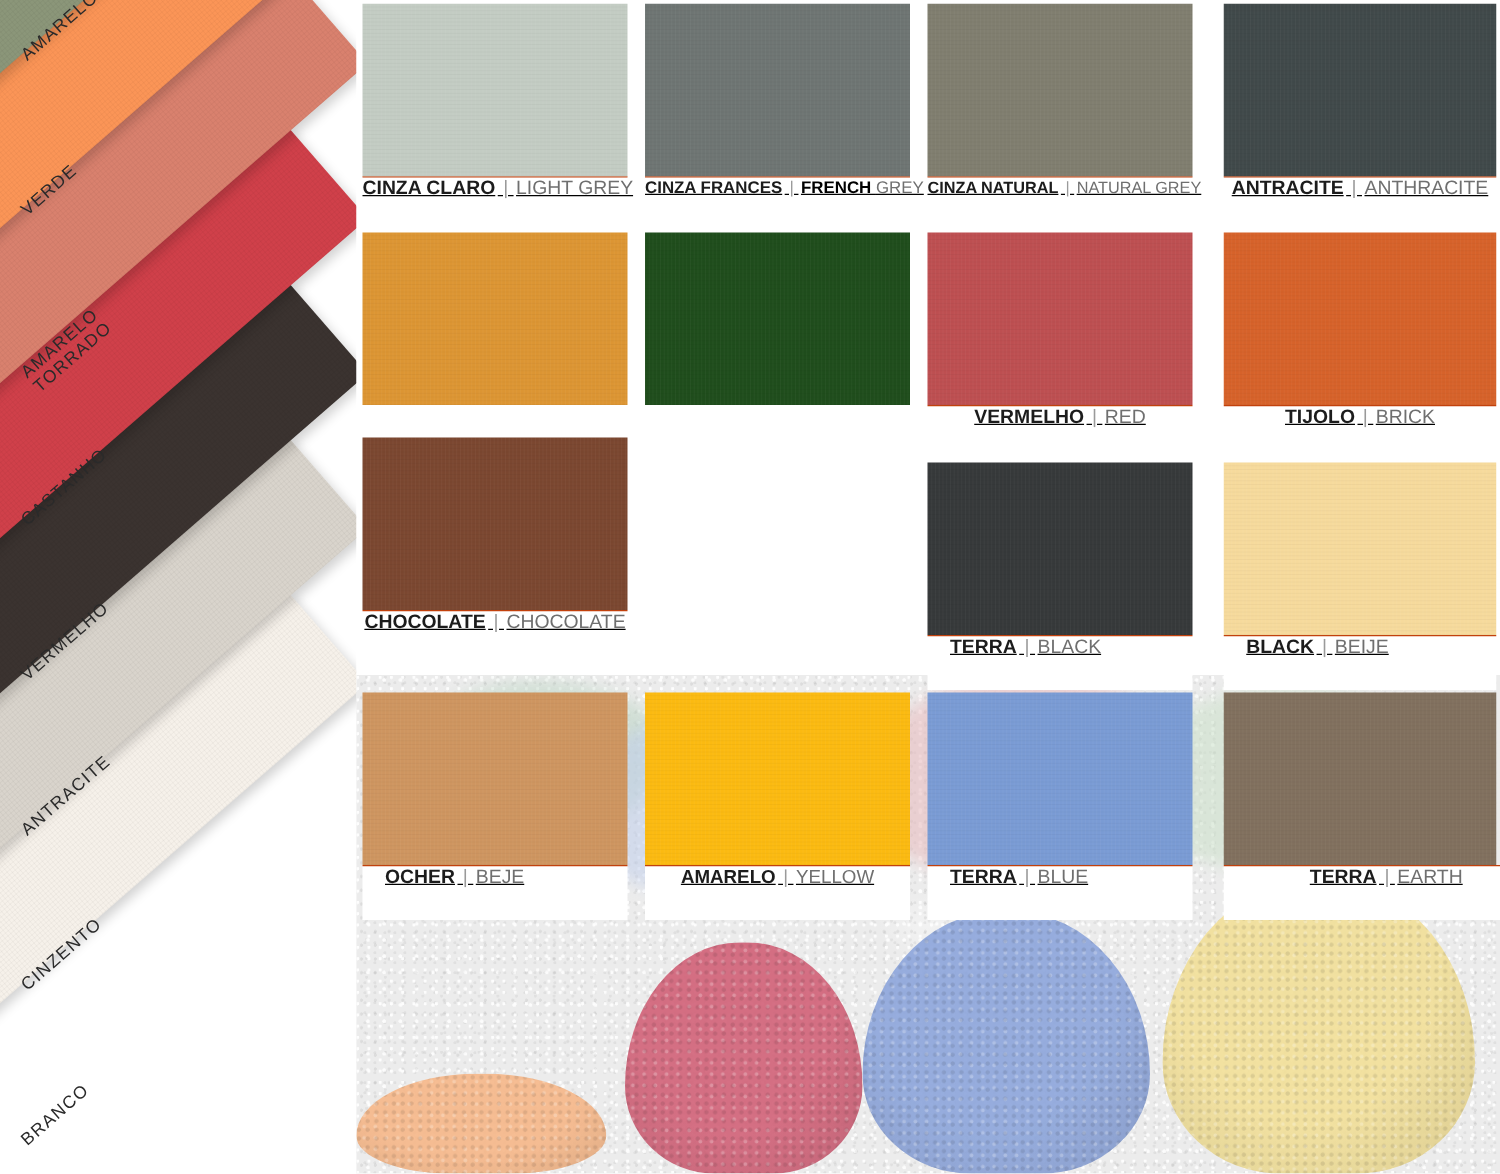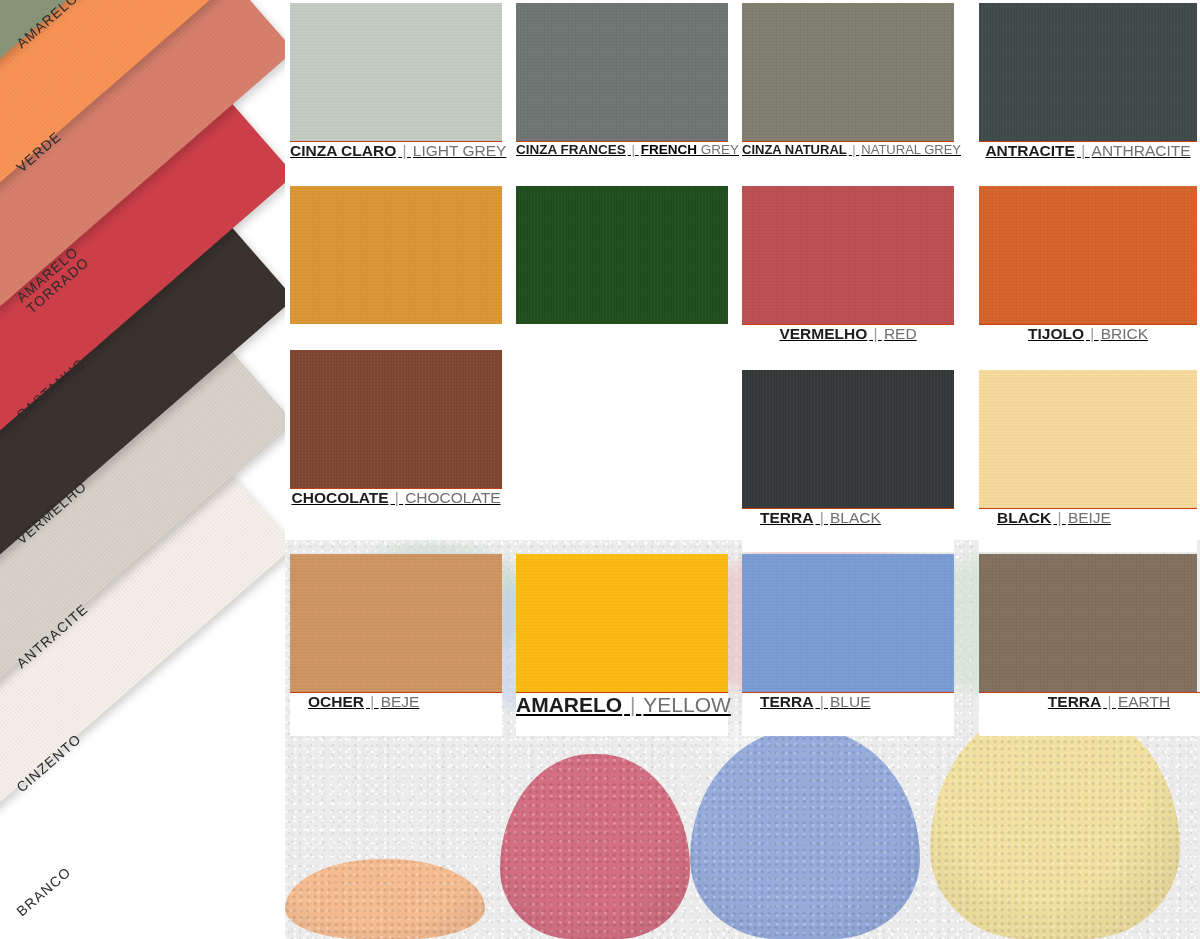--- a/index.html
+++ b/index.html
@@ -151,21 +151,21 @@
     white-space: nowrap;
     color: #1c1c1c;
   }
   .caption.c-center .caption-inner { text-align: center; }
   .caption.c-left   .caption-inner { text-align: left; padding-left: 18px; }
   .pt { font-weight: bold; }
   .en { color: #6f6f6f; font-weight: normal; }
   .en.b { color: #000000; font-weight: bold; }
   .sep { color: #9a9a9a; font-weight: normal; padding: 0 2px; }
 
-  .sz-lg  .caption-inner { font-size: 21px; }
+  .sz-lg  .caption-inner { font-size: 15px; }
   .sz-md  .caption-inner { font-size: 15.5px; }
   .sz-sm  .caption-inner { font-size: 13.5px; }
   .sz-xs  .caption-inner { font-size: 13px; }
 </style>
 </head>
 <body>
 
 <div id="page">
 
   <div id="photo-bg">

